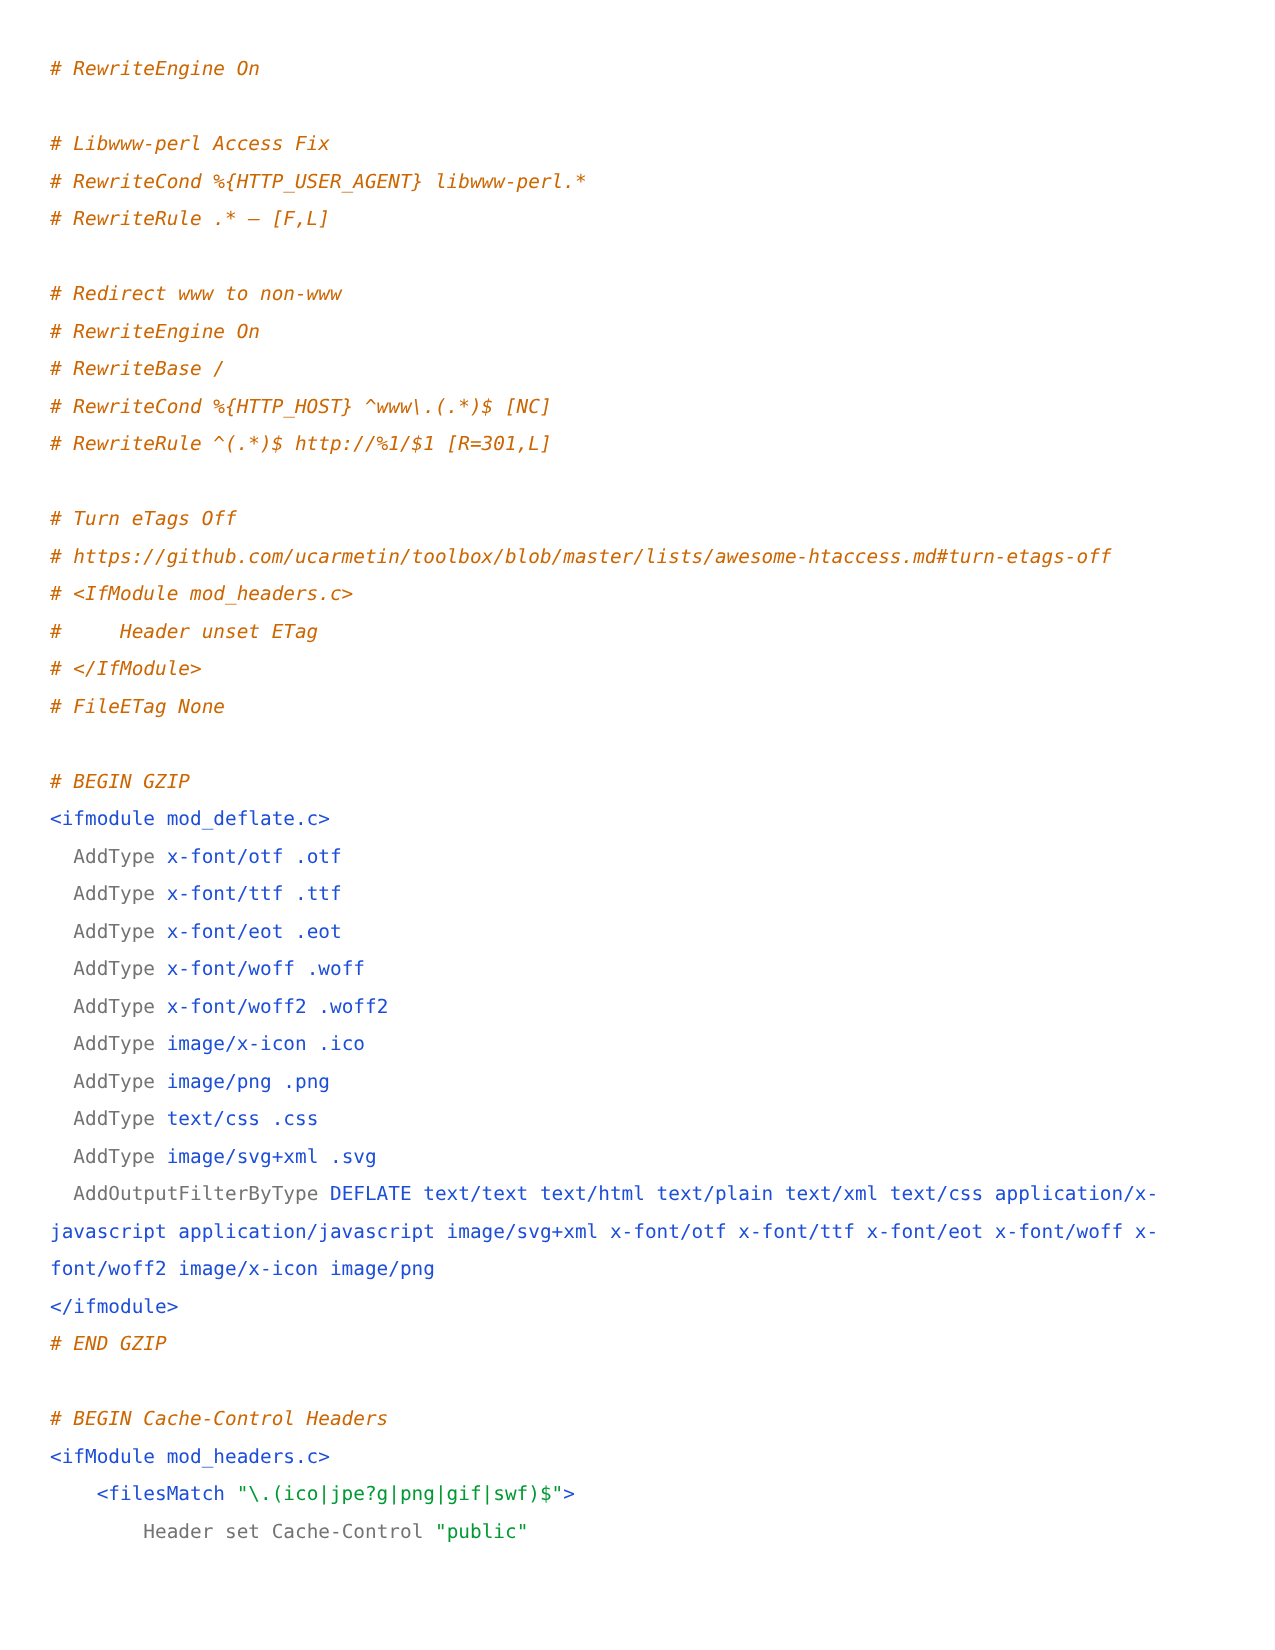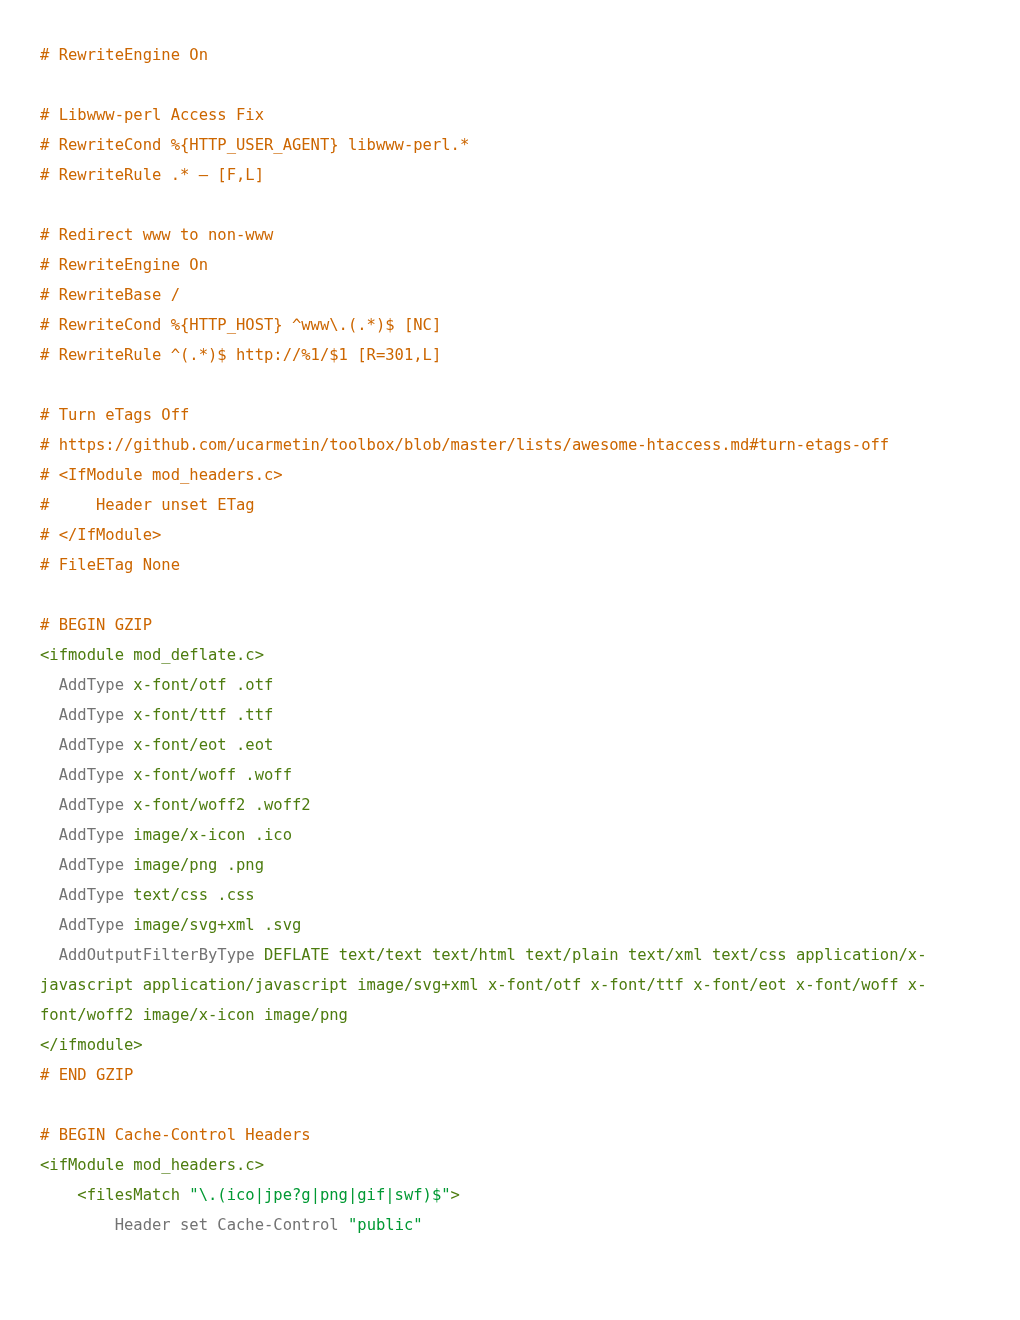--- a/index.html
+++ b/index.html
@@ -13,22 +13,22 @@
     width: 1020px;
     box-sizing: border-box;
     overflow-wrap: break-word;
   }
   pre.code {
     margin: 0;
     white-space: pre-wrap;
     word-break: break-word;
     font-family: inherit;
   }
-  .c  { color: #cc6600; }   
+  .c  { color: #cc6600; font-style: italic; }   
   .kw { color: #737373; font-style: normal; }   
-  .tg { color: #4d7c0f; font-style: normal; }   
+  .tg { color: #1d4ed8; font-style: normal; }   
   .st { color: #009933; font-style: normal; }   
   .p2 { color: #737373; font-style: normal; }
 </style>
 </head>
 <body>
 
 <pre class="code" id="code"><div class="line"><span class="c"># RewriteEngine On</span></div><div class="line">&nbsp;</div><div class="line"><span class="c"># Libwww-perl Access Fix</span></div><div class="line"><span class="c"># RewriteCond %{HTTP_USER_AGENT} libwww-perl.*</span></div><div class="line"><span class="c"># RewriteRule .* – [F,L]</span></div><div class="line">&nbsp;</div><div class="line"><span class="c"># Redirect www to non-www</span></div><div class="line"><span class="c"># RewriteEngine On</span></div><div class="line"><span class="c"># RewriteBase /</span></div><div class="line"><span class="c"># RewriteCond %{HTTP_HOST} ^www\.(.*)$ [NC]</span></div><div class="line"><span class="c"># RewriteRule ^(.*)$ http://%1/$1 [R=301,L]</span></div><div class="line">&nbsp;</div><div class="line"><span class="c"># Turn eTags Off</span></div><div class="line"><span class="c"># https://github.com/ucarmetin/toolbox/blob/master/lists/awesome-htaccess.md#turn-etags-off</span></div><div class="line"><span class="c"># &lt;IfModule mod_headers.c&gt;</span></div><div class="line"><span class="c">#     Header unset ETag</span></div><div class="line"><span class="c"># &lt;/IfModule&gt;</span></div><div class="line"><span class="c"># FileETag None</span></div><div class="line">&nbsp;</div><div class="line"><span class="c"># BEGIN GZIP</span></div><div class="line"><span class="tg">&lt;ifmodule mod_deflate.c&gt;</span></div><div class="line"><span class="tg">  </span><span class="kw">AddType</span><span class="tg"> x-font/otf .otf</span></div><div class="line"><span class="tg">  </span><span class="kw">AddType</span><span class="tg"> x-font/ttf .ttf</span></div><div class="line"><span class="tg">  </span><span class="kw">AddType</span><span class="tg"> x-font/eot .eot</span></div><div class="line"><span class="tg">  </span><span class="kw">AddType</span><span class="tg"> x-font/woff .woff</span></div><div class="line"><span class="tg">  </span><span class="kw">AddType</span><span class="tg"> x-font/woff2 .woff2</span></div><div class="line"><span class="tg">  </span><span class="kw">AddType</span><span class="tg"> image/x-icon .ico</span></div><div class="line"><span class="tg">  </span><span class="kw">AddType</span><span class="tg"> image/png .png</span></div><div class="line"><span class="tg">  </span><span class="kw">AddType</span><span class="tg"> text/css .css</span></div><div class="line"><span class="tg">  </span><span class="kw">AddType</span><span class="tg"> image/svg+xml .svg</span></div><div class="line"><span class="tg">  </span><span class="kw">AddOutputFilterByType</span><span class="tg"> DEFLATE text/text text/html text/plain text/xml text/css application/x-javascript application/javascript image/svg+xml x-font/otf x-font/ttf x-font/eot x-font/woff x-font/woff2 image/x-icon image/png</span></div><div class="line"><span class="tg">&lt;/ifmodule&gt;</span></div><div class="line"><span class="c"># END GZIP</span></div><div class="line">&nbsp;</div><div class="line"><span class="c"># BEGIN Cache-Control Headers</span></div><div class="line"><span class="tg">&lt;ifModule mod_headers.c&gt;</span></div><div class="line"><span class="tg">    &lt;filesMatch </span><span class="st">"\.(ico|jpe?g|png|gif|swf)$"</span><span class="tg">&gt;</span></div><div class="line"><span class="tg">        </span><span class="p2">Header</span><span class="tg"> </span><span class="p2">set</span><span class="tg"> </span><span class="p2">Cache-Control</span><span class="tg"> </span><span class="st">"public"</span></div></pre>
 
 </body></html>

